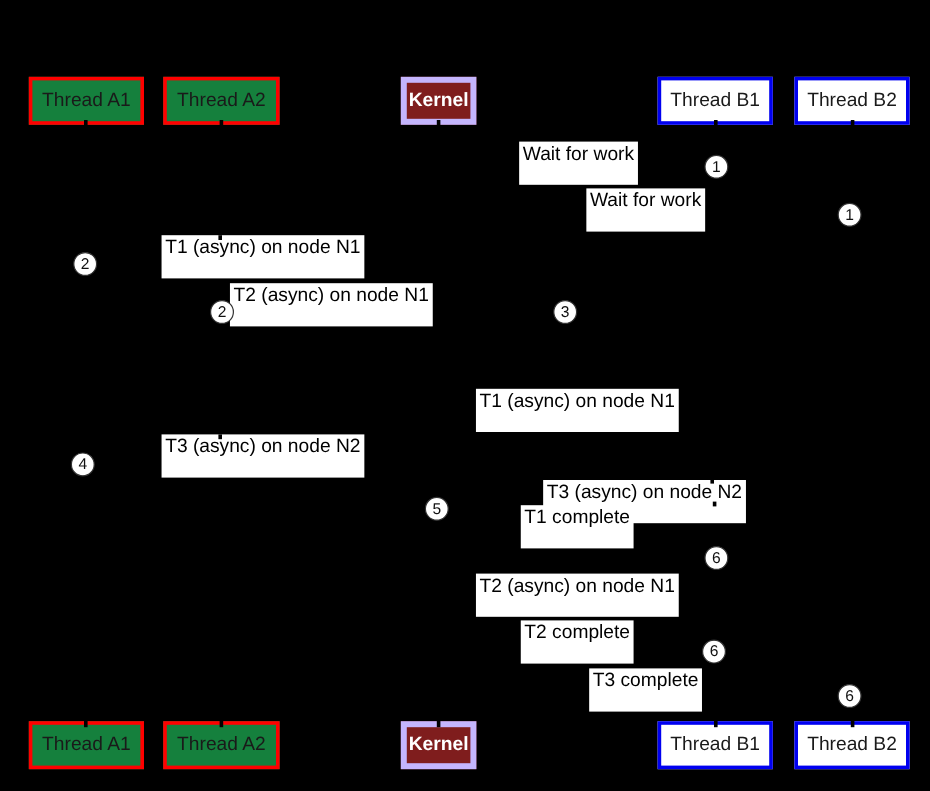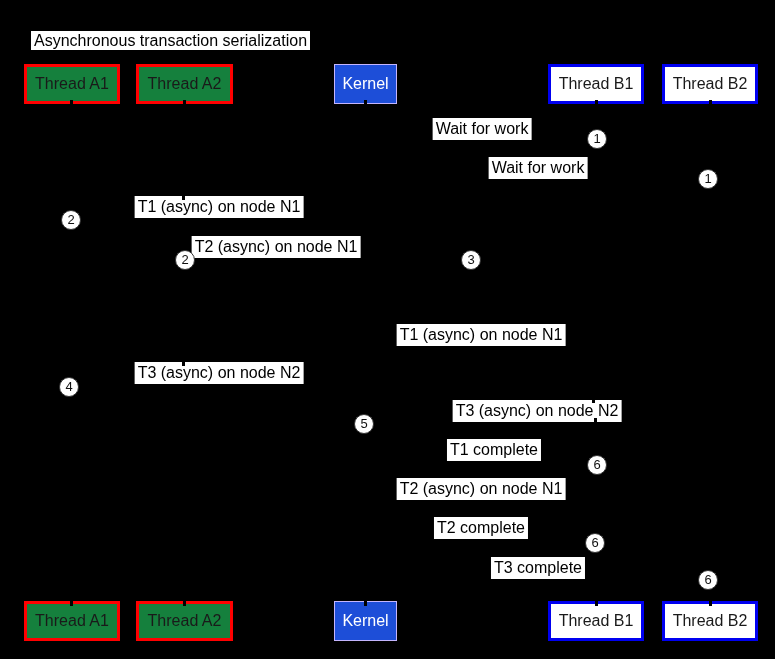--- a/index.html
+++ b/index.html
@@ -17,42 +17,41 @@
     white-space:nowrap;
   }
   .lifeline{position:absolute;width:3px;background:#000;z-index:3;}
   .actor{
     position:absolute;height:40px;z-index:2;box-sizing:border-box;
     display:flex;align-items:center;justify-content:center;
     font-size:16px;white-space:nowrap;
   }
   .actor.red-outline{background:#15803d;border:3px solid #ff0000;color:#1a1a1a;}
   .actor.blue-outline{background:#fff;border:3px solid #0000f0;color:#1a1a1a;}
-  .actor.blue-fill{background:#1d4ed8;border:1px solid #c4b5fd;color:#fff;}
+  .actor.blue-fill{background:#7f1d1d;border:5px solid #c4b5fd;color:#fff;font-weight:bold;}
   .msg{
     position:absolute;z-index:4;
     transform:translateX(-50%);
     background:#fff;color:#000;
-    font-size:16px;line-height:21px;height:22px;padding:0 3px;
+    font-size:16px;line-height:21px;height:36px;padding:0 3px;
     white-space:nowrap;
   }
   .tick{position:absolute;width:3px;height:4px;background:#000;z-index:5;}
   .seq{
     position:absolute;z-index:6;box-sizing:border-box;
     width:20px;height:20px;border-radius:50%;
     background:#fff;border:1px solid #333;color:#111;
     font-size:13px;line-height:18px;text-align:center;
     transform:translate(-50%,-50%);
   }
 </style>
 </head>
 <body>
 
 <div id="stage">
-    <div class="title" style="left: 31px; top: 31px;">Asynchronous transaction serialization</div>
     <div class="lifeline" style="left: 70px; top: 100px; height: 506px;"></div>
     <div class="lifeline" style="left: 183px; top: 100px; height: 506px;"></div>
     <div class="lifeline" style="left: 364px; top: 100px; height: 506px;"></div>
     <div class="lifeline" style="left: 595px; top: 100px; height: 506px;"></div>
     <div class="lifeline" style="left: 709px; top: 100px; height: 506px;"></div>
     <div class="actor red-outline" style="left: 24px; top: 64px; width: 96px; height: 40px;">Thread A1</div>
     <div class="actor red-outline" style="left: 136px; top: 64px; width: 97px; height: 40px;">Thread A2</div>
     <div class="actor blue-fill" style="left: 334px; top: 64px; width: 63px; height: 40px;">Kernel</div>
     <div class="actor blue-outline" style="left: 548px; top: 64px; width: 96px; height: 40px;">Thread B1</div>
     <div class="actor blue-outline" style="left: 662px; top: 64px; width: 96px; height: 40px;">Thread B2</div>
@@ -61,21 +60,21 @@
     <div class="actor blue-fill" style="left: 334px; top: 601px; width: 63px; height: 40px;">Kernel</div>
     <div class="actor blue-outline" style="left: 548px; top: 601px; width: 96px; height: 40px;">Thread B1</div>
     <div class="actor blue-outline" style="left: 662px; top: 601px; width: 96px; height: 40px;">Thread B2</div>
     <div class="msg" style="left: 482px; top: 118px;">Wait for work</div>
     <div class="msg" style="left: 538px; top: 157px;">Wait for work</div>
     <div class="msg" style="left: 219px; top: 196px;">T1 (async) on node N1</div>
     <div class="msg" style="left: 276px; top: 236px;">T2 (async) on node N1</div>
     <div class="msg" style="left: 481px; top: 324px;">T1 (async) on node N1</div>
     <div class="msg" style="left: 219px; top: 362px;">T3 (async) on node N2</div>
     <div class="msg" style="left: 537px; top: 400px;">T3 (async) on node N2</div>
-    <div class="msg" style="left: 481px; top: 439px; margin-left: 13px;">T1 complete</div>
+    <div class="msg" style="left: 481px; top: 421px;">T1 complete</div>
     <div class="msg" style="left: 481px; top: 478px;">T2 (async) on node N1</div>
     <div class="msg" style="left: 481px; top: 517px;">T2 complete</div>
     <div class="msg" style="left: 538px; top: 557px;">T3 complete</div>
     <div class="tick" style="left: 182px; top: 196px;"></div>
     <div class="tick" style="left: 182px; top: 362px;"></div>
     <div class="tick" style="left: 592px; top: 399px;"></div>
     <div class="tick" style="left: 594px; top: 418px;"></div>
     <div class="seq" style="left: 597px; top: 139px;">1</div>
     <div class="seq" style="left: 708px; top: 179px;">1</div>
     <div class="seq" style="left: 71px; top: 220px;">2</div>

